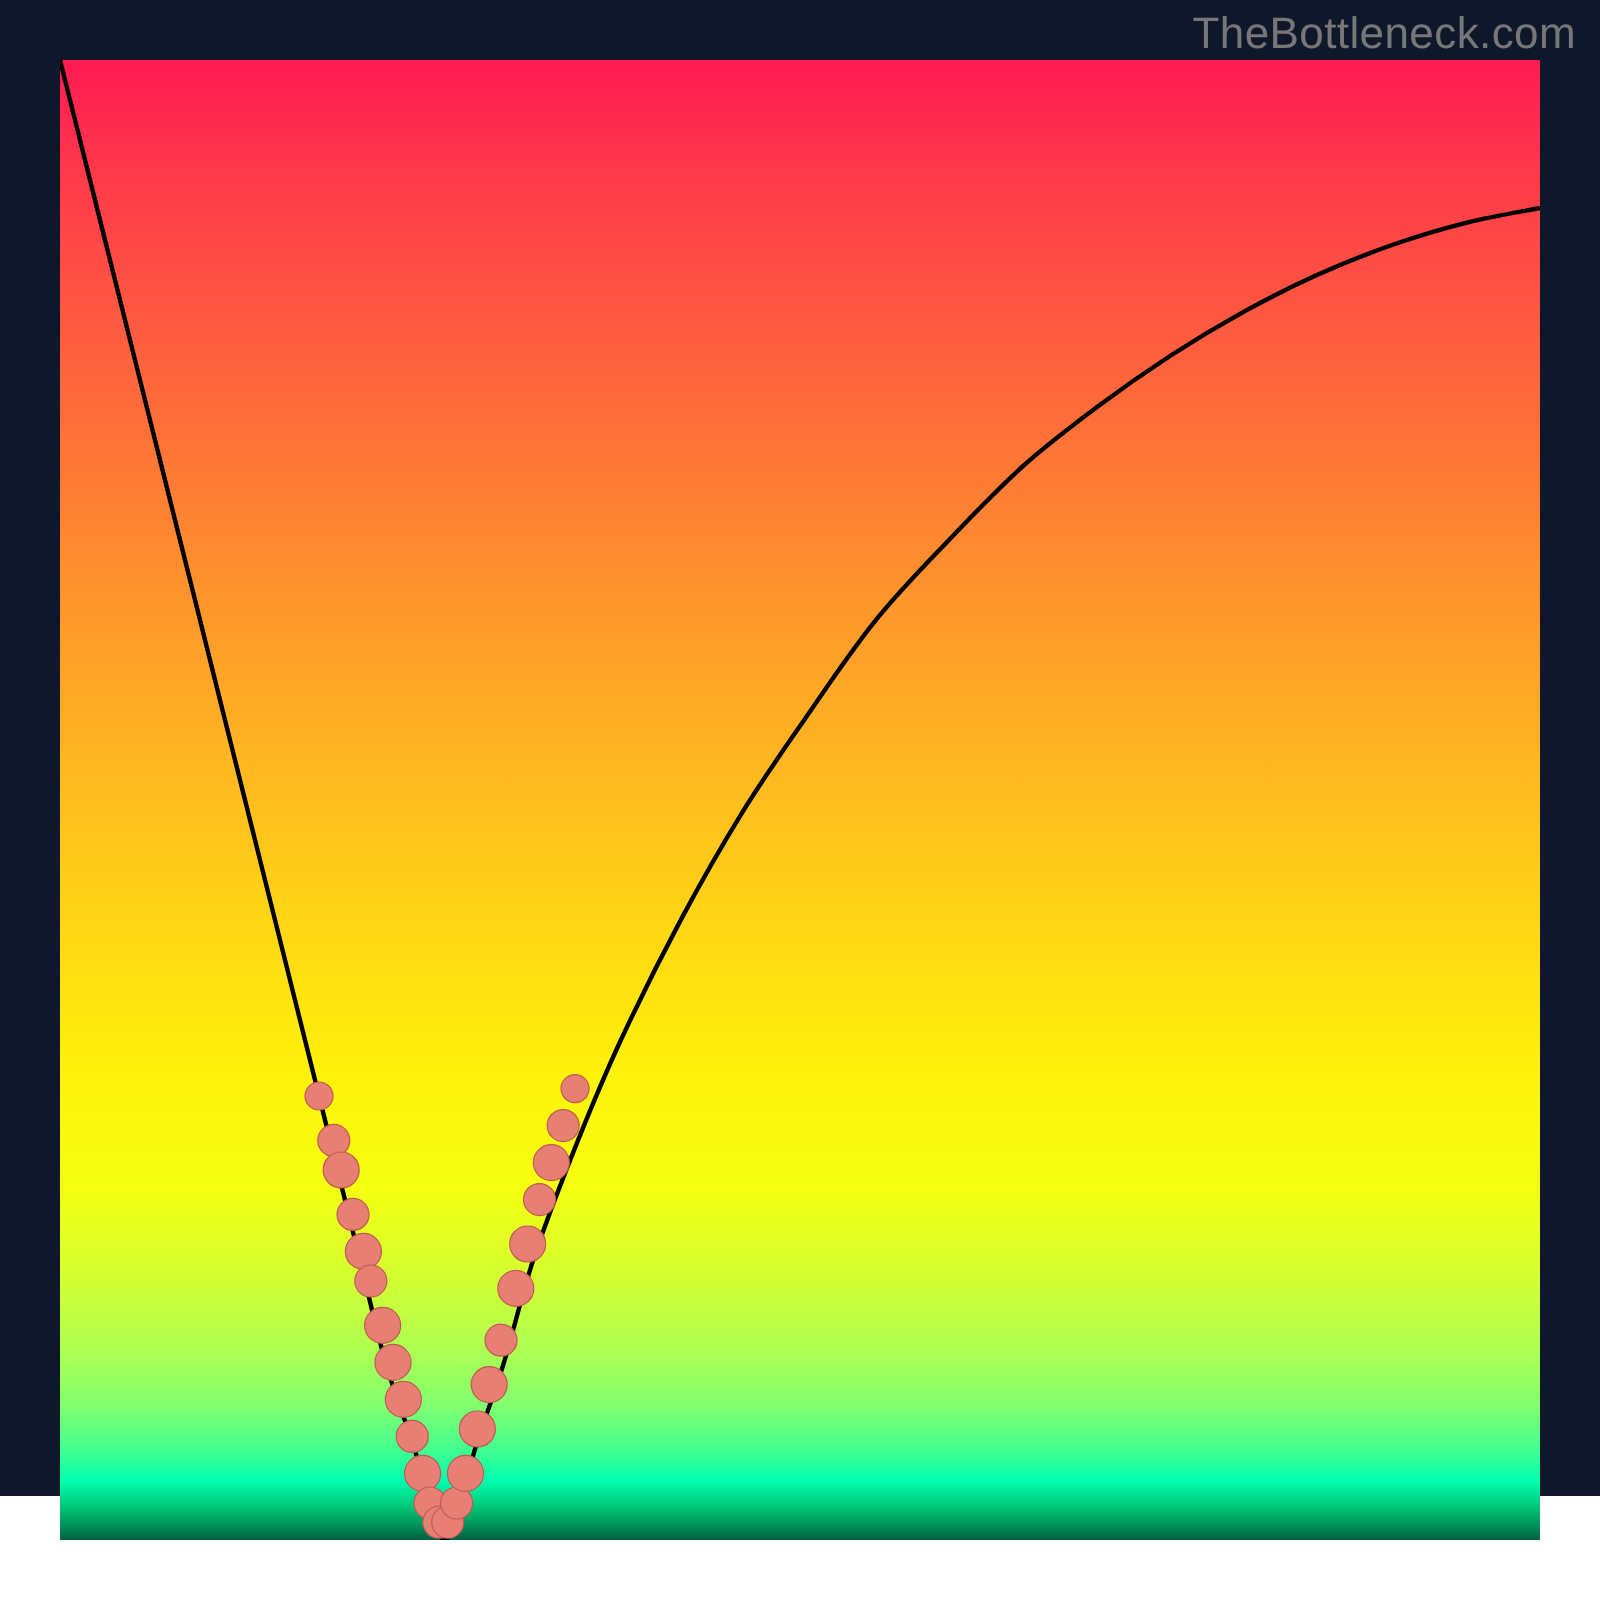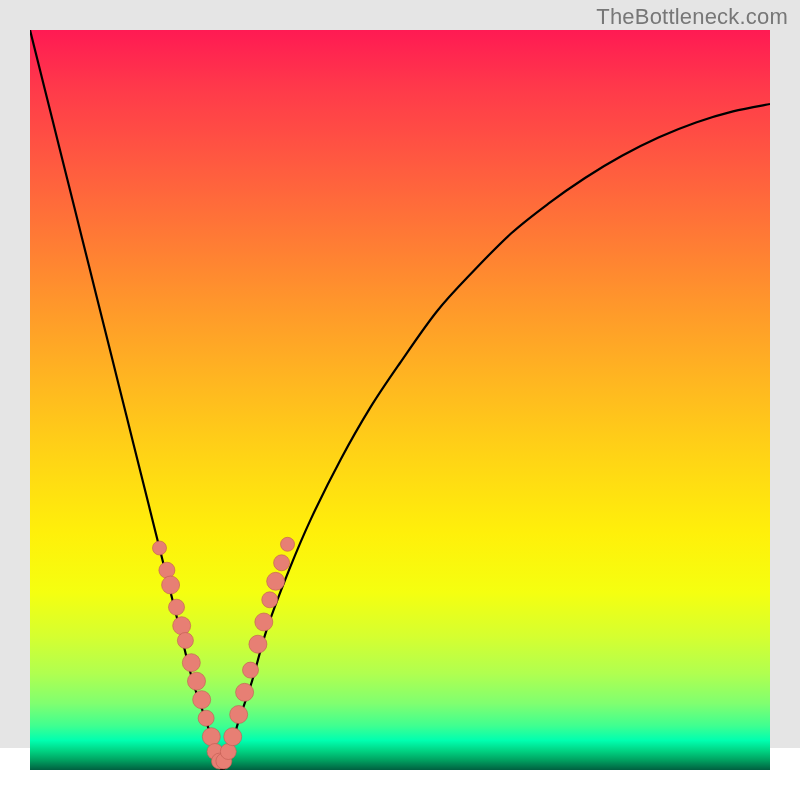--- a/index.html
+++ b/index.html
@@ -1,20 +1,20 @@
 <!DOCTYPE html>
 <html><head>
 <meta charset="utf-8">
 <style>
   * { margin: 0; padding: 0; box-sizing: border-box; }
   html, body { width: 800px; height: 800px; overflow: hidden; }
   .frame {
     width: 800px;
     height: 748px;
-    background: #e5e5e5;
+    background: #0f172a;
     position: relative;
   }
   .plot-area {
     position: absolute;
     left: 30px;
     top: 30px;
     width: 740px;
     height: 740px;
     background: linear-gradient(to bottom,
       #ff1a53 0%,

